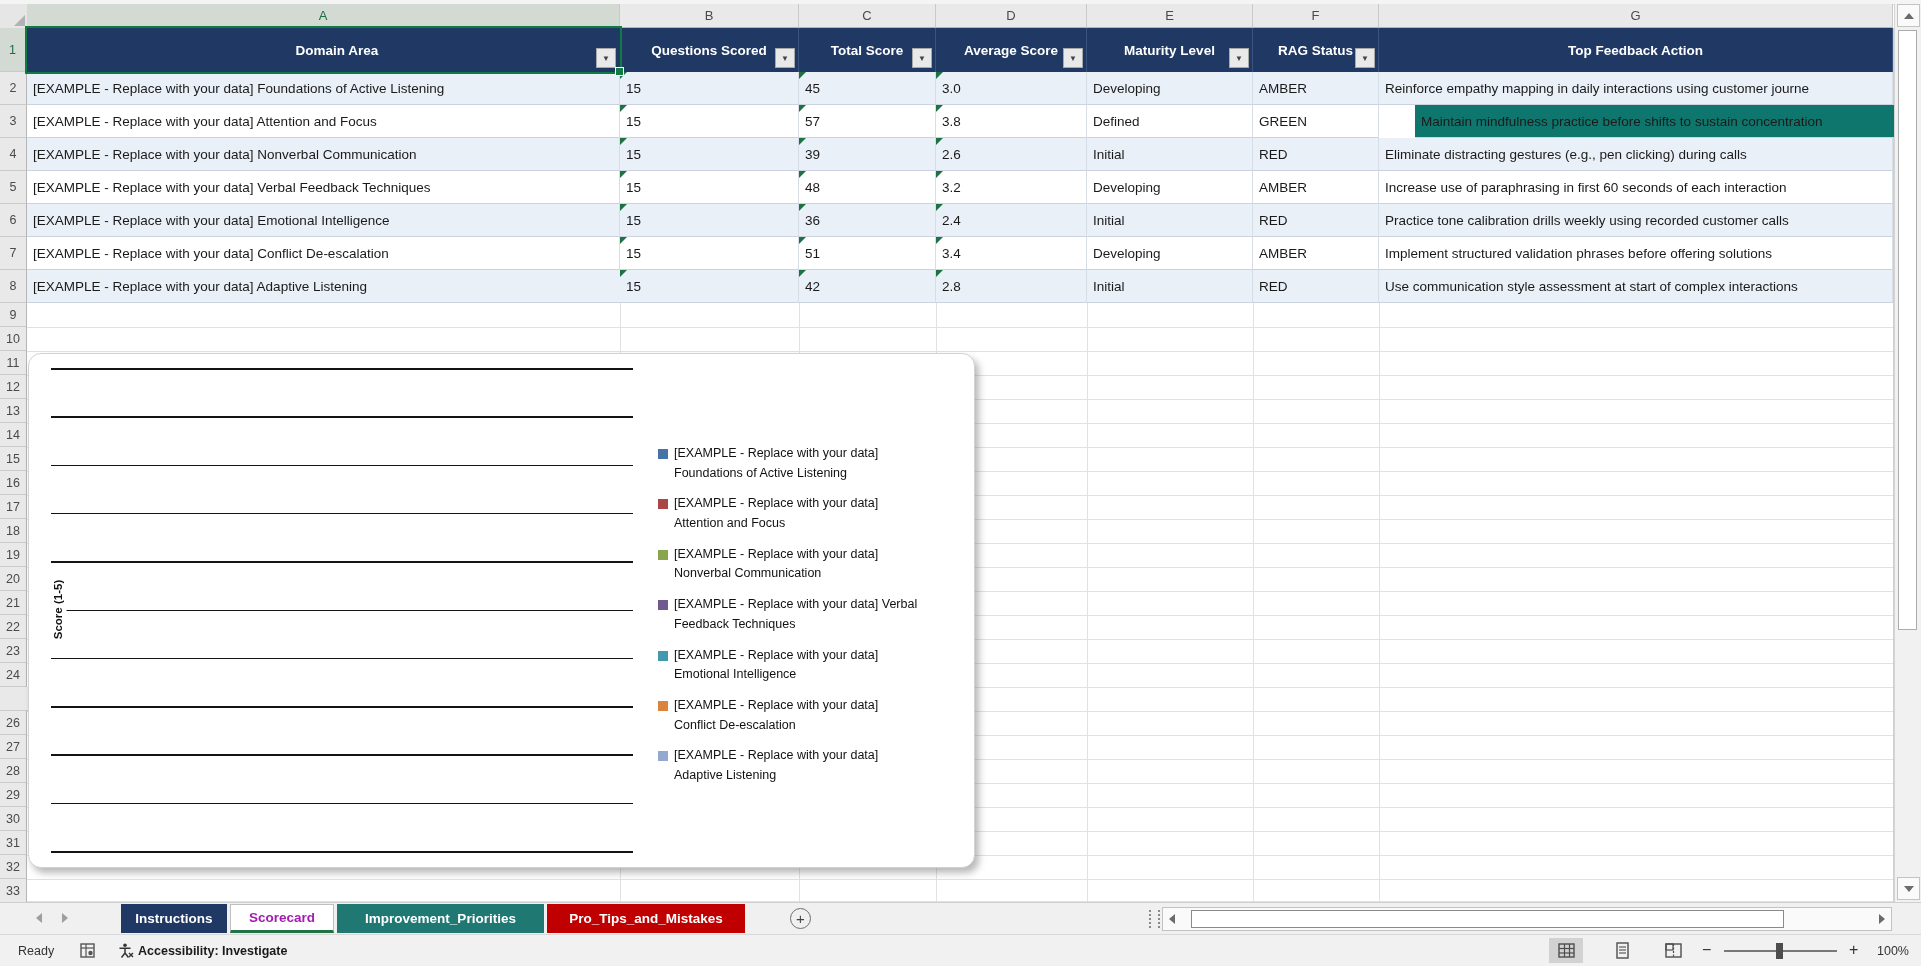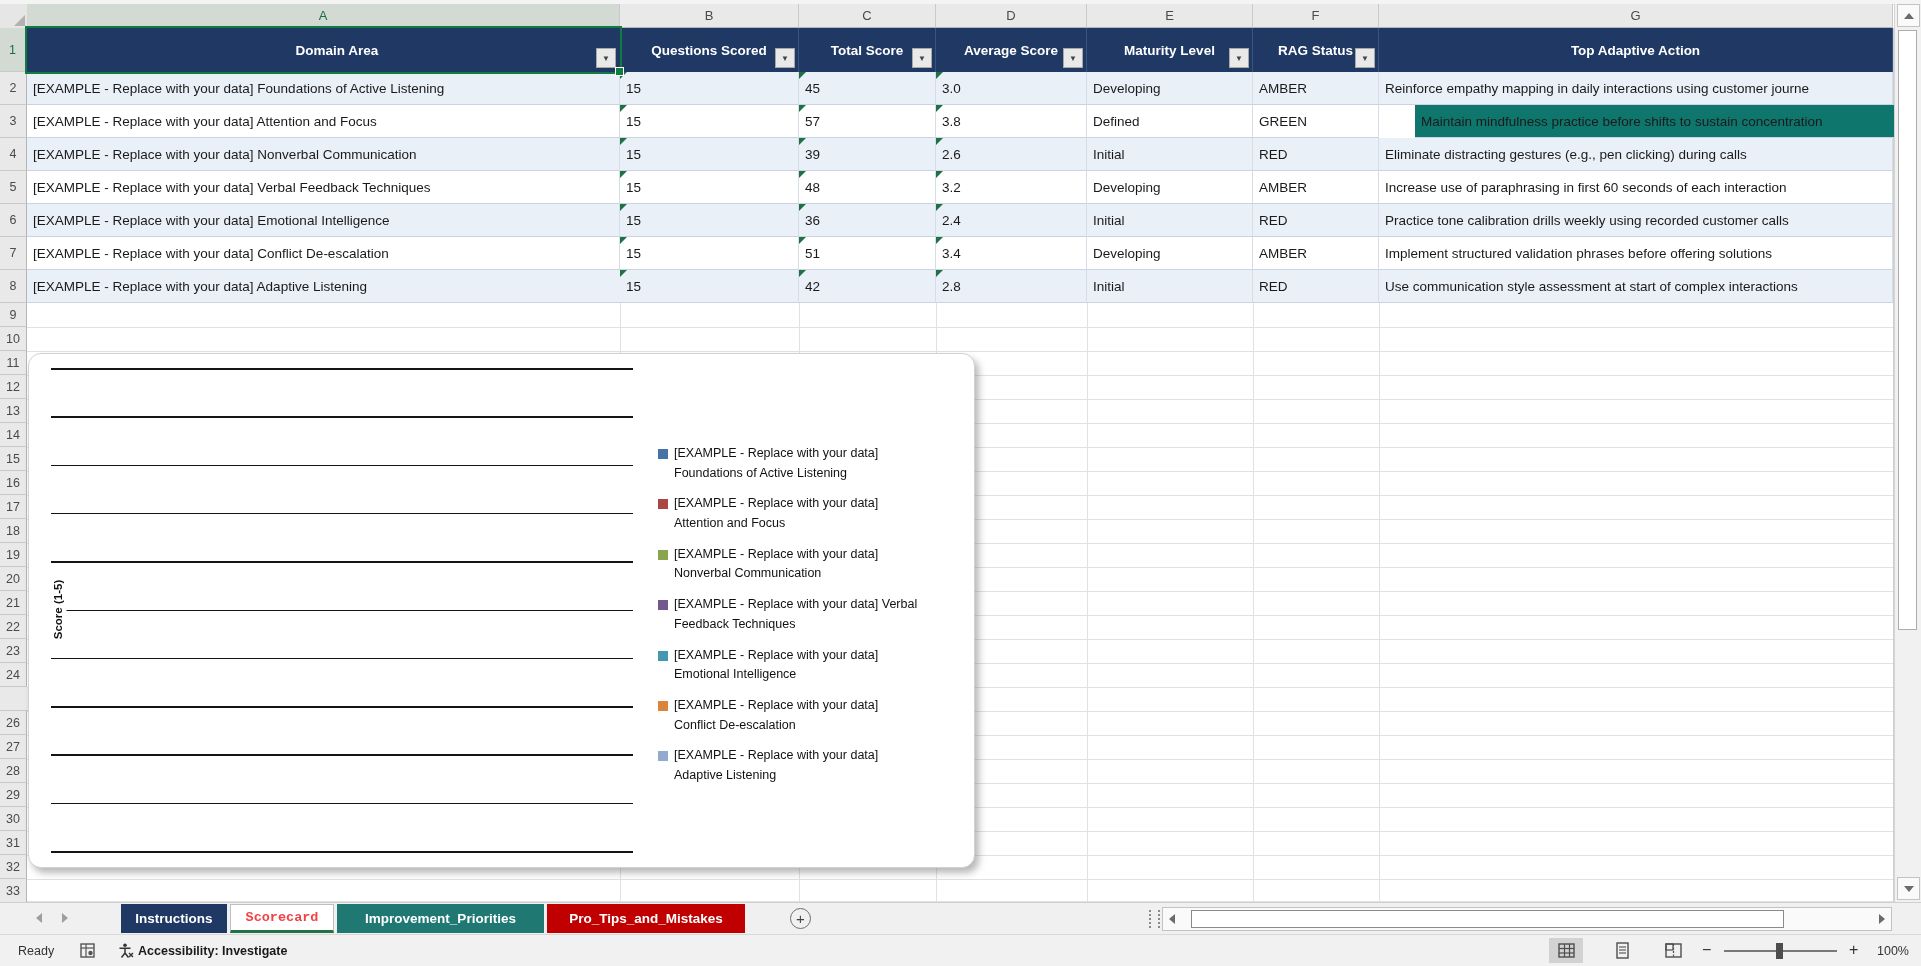--- a/index.html
+++ b/index.html
@@ -60,22 +60,22 @@
   .arr.up{border-left:5px solid transparent;border-right:5px solid transparent;border-bottom:6px solid #6b6b6b;}
   .arr.down{border-left:5px solid transparent;border-right:5px solid transparent;border-top:6px solid #6b6b6b;}
   .arr.left{border-top:5px solid transparent;border-bottom:5px solid transparent;border-right:6px solid #6b6b6b;}
   .arr.right{border-top:5px solid transparent;border-bottom:5px solid transparent;border-left:6px solid #6b6b6b;}
   .vthumb{position:absolute;left:3px;width:19px;background:#ffffff;border:1px solid #acacac;box-sizing:border-box;}
   
   .tabstrip{position:absolute;left:0;top:902px;width:1921px;height:32px;background:#f0f0f0;border-top:1px solid #cfcfcf;box-sizing:border-box;}
   .tabnav{position:absolute;top:10px;cursor:default;}
   .sheettab{position:absolute;top:1px;height:29px;display:flex;align-items:center;justify-content:center;
             font-size:13.5px;color:#fff;cursor:pointer;box-sizing:border-box;font-weight:bold;}
-  .sheettab.active{background:#ffffff;color:#ef4444;font-weight:bold;
-                   border:1px solid #bfbfbf;border-bottom:3px solid #217346;font-family:Liberation Mono, monospace;}
+  .sheettab.active{background:#ffffff;color:#a21caf;font-weight:bold;
+                   border:1px solid #bfbfbf;border-bottom:3px solid #217346;}
   .newsheet{position:absolute;left:790px;top:5px;width:21px;height:21px;border:1.5px solid #6e6e6e;border-radius:50%;
             display:flex;align-items:center;justify-content:center;font-size:15px;color:#444;box-sizing:border-box;cursor:pointer;}
   .grip{position:absolute;left:1149px;top:7px;height:18px;width:7px;
         border-left:2px dotted #8a8a8a;border-right:2px dotted #8a8a8a;}
   .hscroll-track{position:absolute;left:1162px;top:4px;width:730px;height:24px;background:#fafafa;border:1px solid #c3c3c3;box-sizing:border-box;}
   .hthumb{position:absolute;left:28px;top:2px;width:593px;height:18px;background:#ffffff;border:1px solid #8a8a8a;box-sizing:border-box;}
   
   .statusbar{position:absolute;left:0;top:934px;width:1921px;height:32px;background:#f1f1f1;border-top:1px solid #d8d8d8;
              box-sizing:border-box;font-size:12.5px;color:#333;}
   .sb-item{position:absolute;top:0;height:31px;display:flex;align-items:center;}
@@ -192,21 +192,21 @@
       <div class="fbtn" style="left: 1063px; top: 48px;">▼</div>
       <div class="thcell" style="left: 1087px; width: 166px; top: 28px; height: 44px;">
         <div>Maturity Level</div>
       </div>
       <div class="fbtn" style="left: 1229px; top: 48px;">▼</div>
       <div class="thcell" style="left: 1253px; width: 126px; top: 28px; height: 44px;">
         <div>RAG Status</div>
       </div>
       <div class="fbtn" style="left: 1355px; top: 48px;">▼</div>
       <div class="thcell" style="left: 1379px; width: 514px; top: 28px; height: 44px;">
-        <div>Top Adaptive Action</div>
+        <div>Top Feedback Action</div>
       </div>
       <div class="tdcell" style="left: 27px; width: 593px; top: 72px; height: 33px; background: rgb(234, 240, 248);">
         <div>[EXAMPLE - Replace with your data] Foundations of Active Listening</div>
       </div>
       <div class="tdcell" style="left: 620px; width: 179px; top: 72px; height: 33px; background: rgb(234, 240, 248);">
         <div>15</div>
         <div class="tri-green"></div>
       </div>
       <div class="tdcell" style="left: 799px; width: 137px; top: 72px; height: 33px; background: rgb(234, 240, 248);">
         <div>45</div>

